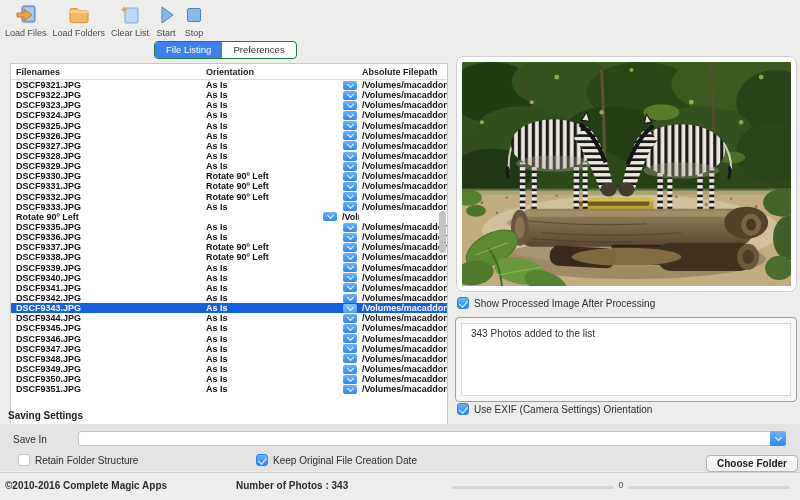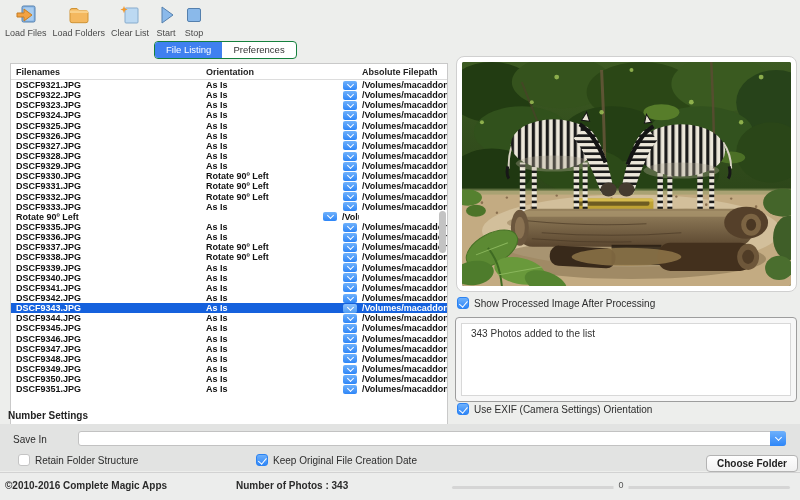--- a/index.html
+++ b/index.html
@@ -554,21 +554,21 @@
 
   <div class="logbox">
     <div class="log-inner">343 Photos added to the list</div>
   </div>
 
   <div class="cbrow" style="left:457px;top:403px;">
     <span class="cb on"></span>
     <span>Use EXIF (Camera Settings) Orientation</span>
   </div>
 
-  <div class="saving-title">Number Settings</div>
+  <div class="saving-title">Saving Settings</div>
   <div class="saving-panel"></div>
   <div class="save-in-label">Save In</div>
   <div class="combo">
     <span class="combo-value"></span>
     <span class="combo-btn">
         <i class="chev"></i>
       </span>
   </div>
   <div class="cbrow" style="left:18px;top:454px;">
     <span class="cb"></span>

